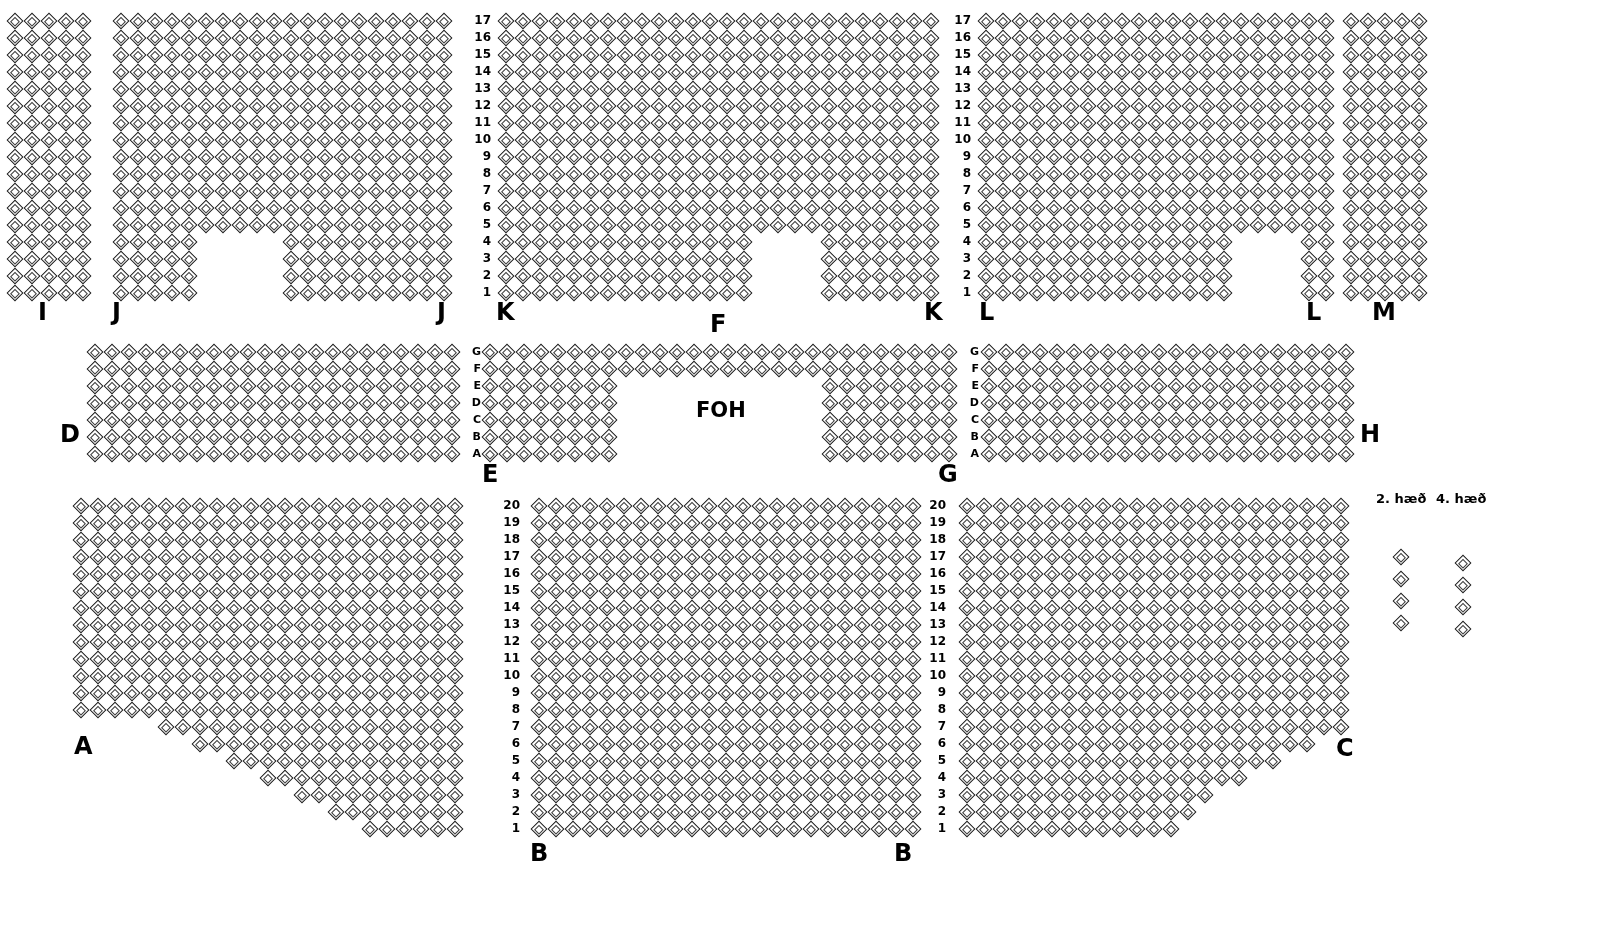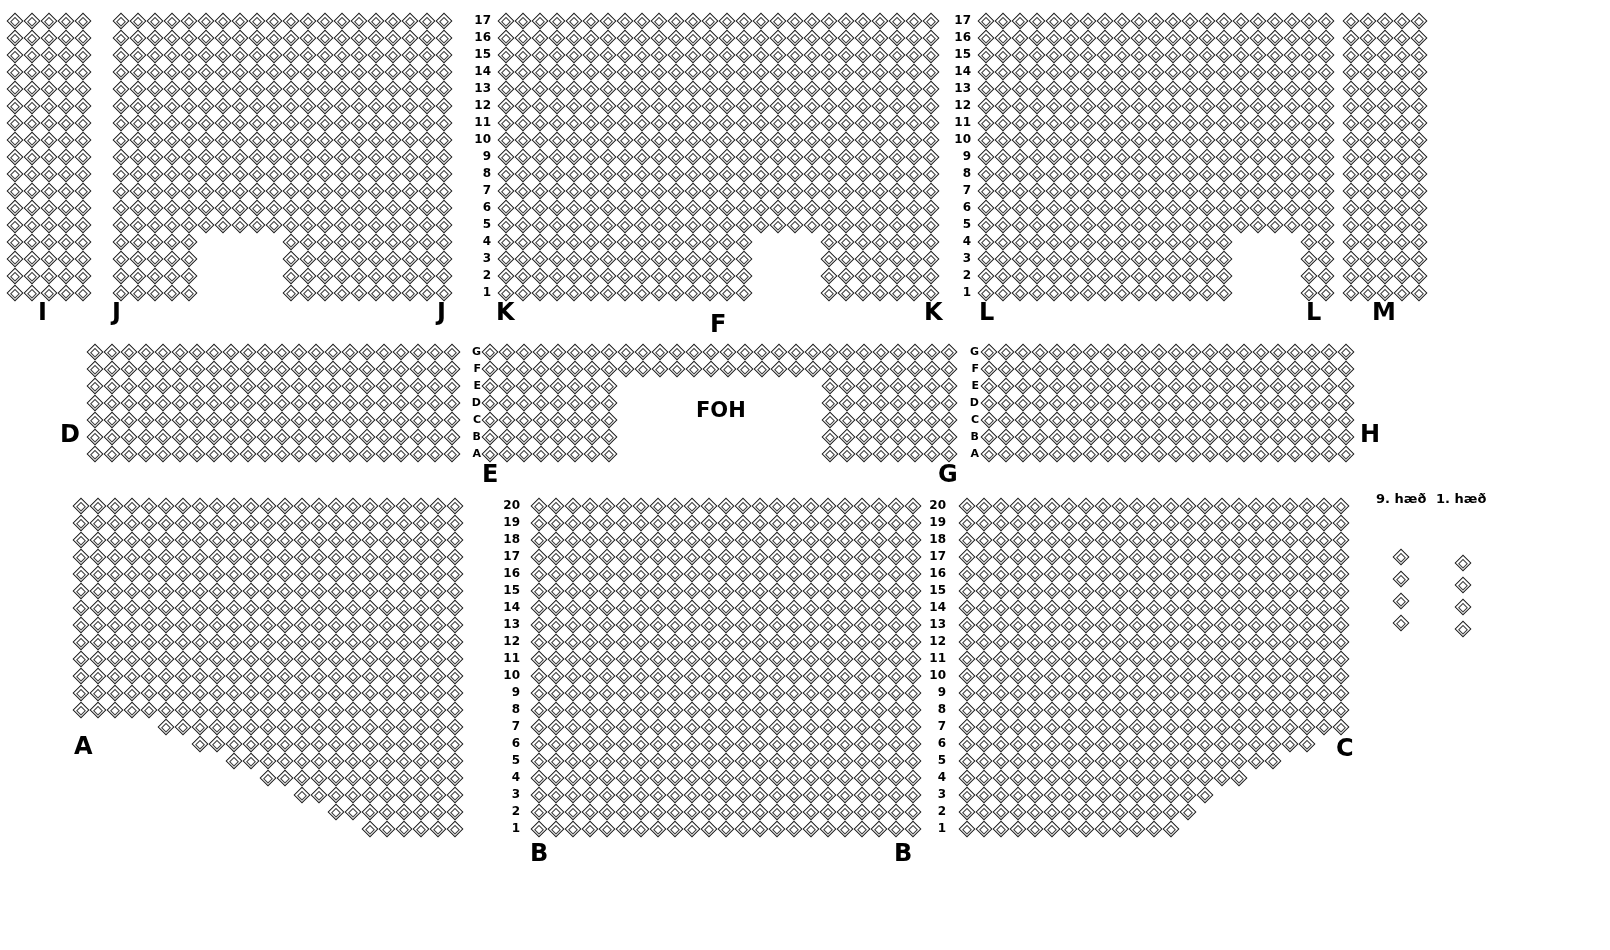--- a/index.html
+++ b/index.html
@@ -3151,15 +3151,15 @@
     <div class="maplabel" style="left: 1372px; top: 300px; font-size: 24px;">M</div>
     <div class="maplabel" style="left: 60px; top: 422px; font-size: 24px;">D</div>
     <div class="maplabel bold" style="left: 696px; top: 400px; font-size: 21px;">FOH</div>
     <div class="maplabel" style="left: 482px; top: 462px; font-size: 24px;">E</div>
     <div class="maplabel" style="left: 938px; top: 462px; font-size: 24px;">G</div>
     <div class="maplabel" style="left: 1360px; top: 422px; font-size: 24px;">H</div>
     <div class="maplabel" style="left: 74px; top: 734px; font-size: 24px;">A</div>
     <div class="maplabel" style="left: 530px; top: 841px; font-size: 24px;">B</div>
     <div class="maplabel" style="left: 894px; top: 841px; font-size: 24px;">B</div>
     <div class="maplabel" style="left: 1336px; top: 736px; font-size: 24px;">C</div>
-    <div class="maplabel bold" style="left: 1376px; top: 492px; font-size: 13px;">9. hæð</div>
-    <div class="maplabel bold" style="left: 1436px; top: 492px; font-size: 13px;">1. hæð</div>
+    <div class="maplabel bold" style="left: 1376px; top: 492px; font-size: 13px;">2. hæð</div>
+    <div class="maplabel bold" style="left: 1436px; top: 492px; font-size: 13px;">4. hæð</div>
   </div>
 
 </body></html>

